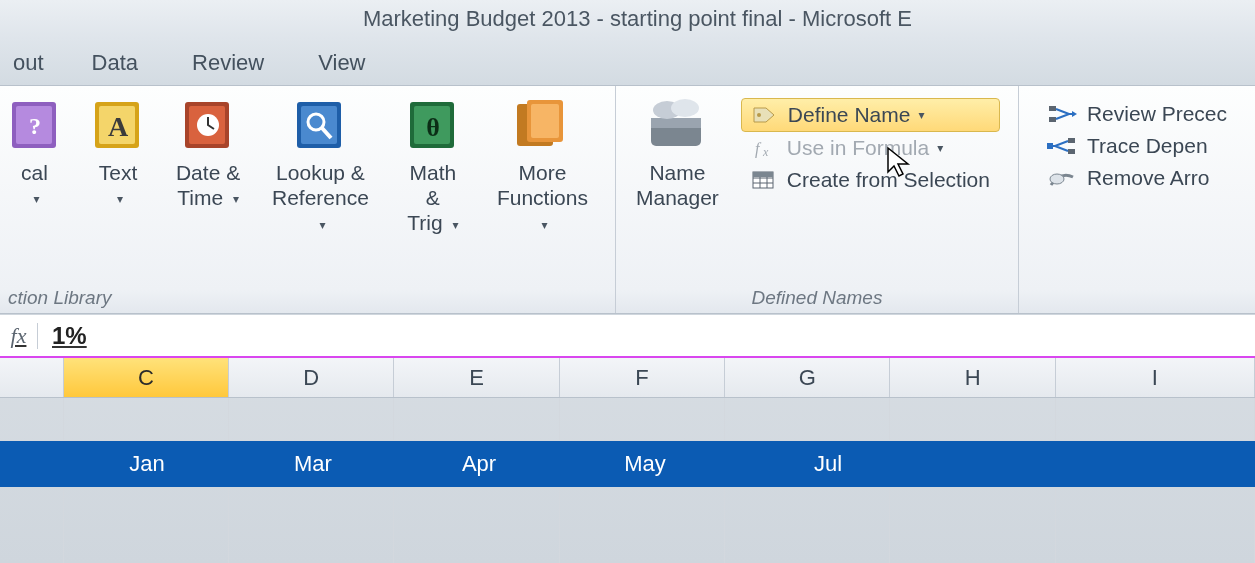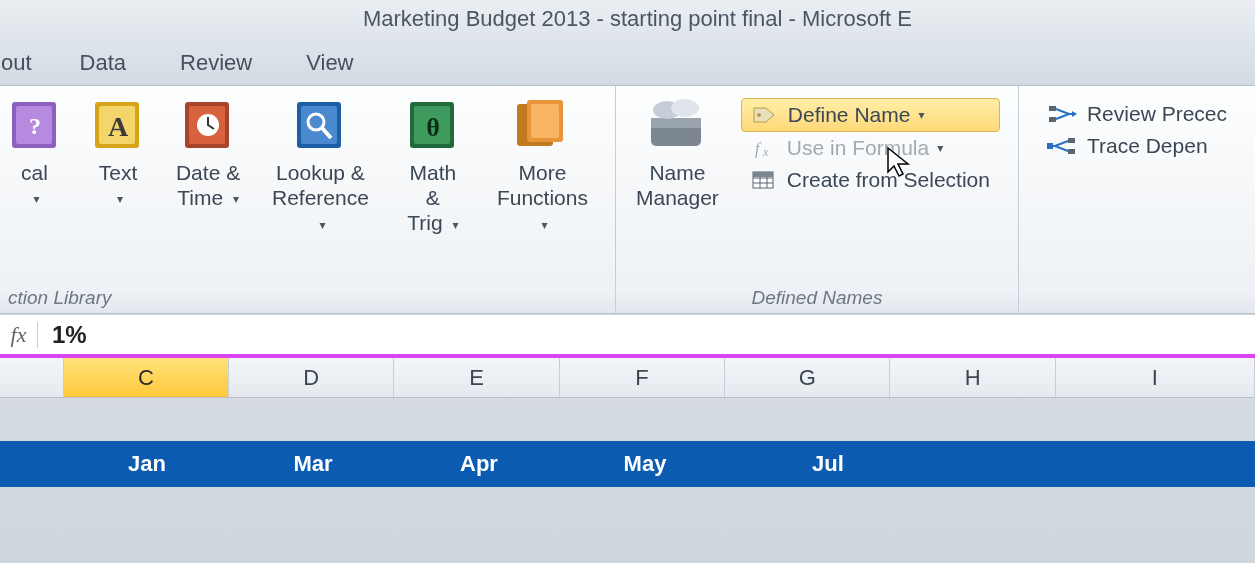--- a/index.html
+++ b/index.html
@@ -33,21 +33,21 @@
   .tab {
     padding: 8px 26px 10px 26px;
     font-size: 22px;
     color: #44515e;
     cursor: pointer;
     border: 1px solid transparent;
     border-bottom: none;
     position: relative;
     top: 1px;
   }
-  .tab.partial { padding-left: 0; padding-right: 20px; }
+  .tab.partial { padding-left: 12px; padding-right: 20px; }
   .tab.active {
     background: #fff;
     border-color: #b8c1cb;
     border-radius: 4px 4px 0 0;
     color: #3b4754;
   }
   .ribbon {
     background: linear-gradient(#fdfefe, #eef1f5 90%, #e3e8ee);
     border-bottom: 1px solid #b8c1cb;
     display: flex;
@@ -111,22 +111,23 @@
     background: linear-gradient(#ffeea8, #ffd978);
     border: 1px solid #d9b84e;
     border-radius: 4px;
   }
   .vert-item.disabled { color: #a2a9b1; cursor: default; }
   .formula-bar {
     display: flex;
     align-items: center;
     height: 44px;
     border-top: 1px solid #cfd6dd;
-    border-bottom: 4px solid #d946ef;
+    border-bottom: 2px solid #d946ef;
     background: #fff;
+    text-decoration: underline;
   }
   .fx-label {
     width: 38px;
     text-align: center;
     font-style: italic;
     font-family: "Times New Roman", serif;
     font-size: 22px;
     color: #5b6570;
     border-right: 1px solid #c6cdd6;
   }
@@ -166,21 +167,21 @@
   .band-row {
     display: flex;
     background: #0b5bb3;
     color: #fff;
     height: 46px;
     align-items: center;
   }
   .band-cell {
     text-align: center;
     font-size: 22px;
-    font-weight: 700;
+    font-weight: 400;
   }
   .cursor-overlay {
     position: absolute;
     left: 886px;
     top: 146px;
     pointer-events: none;
   }
   
   .c0 { width: 64px; }
   .c1 { width: 166px; }
@@ -334,20 +335,27 @@
         <div class="vert-item">
           <svg class="mini" width="30" height="22" viewBox="0 0 30 22">
               <rect x="21" y="3" width="7" height="5" fill="#5b6570"></rect>
               <rect x="21" y="14" width="7" height="5" fill="#5b6570"></rect>
               <path d="M8 11 L21 6 M8 11 L21 16" stroke="#2b6fc2" stroke-width="2"></path>
               <path d="M2 11 L8 11" stroke="#2b6fc2" stroke-width="2"></path>
               <rect x="0" y="8" width="6" height="6" fill="#2b6fc2"></rect>
             </svg>
           <span>Trace Depen</span>
         </div>
+        <div class="vert-item">
+          <svg class="mini" width="30" height="22" viewBox="0 0 30 22">
+              <path d="M4 18 Q 14 4 26 10" stroke="#7b8690" stroke-width="3" fill="none"></path>
+              <ellipse cx="10" cy="12" rx="7" ry="5" fill="#dde3e9" stroke="#7b8690"></ellipse>
+            </svg>
+          <span>Remove Arro</span>
+        </div>
       </div>
     </div>
     <div class="group-label">&nbsp;</div>
   </div>
 
 </div>
 
 <div class="formula-bar">
   <div class="fx-label">fx</div>
   <div class="fx-value">1%</div>

